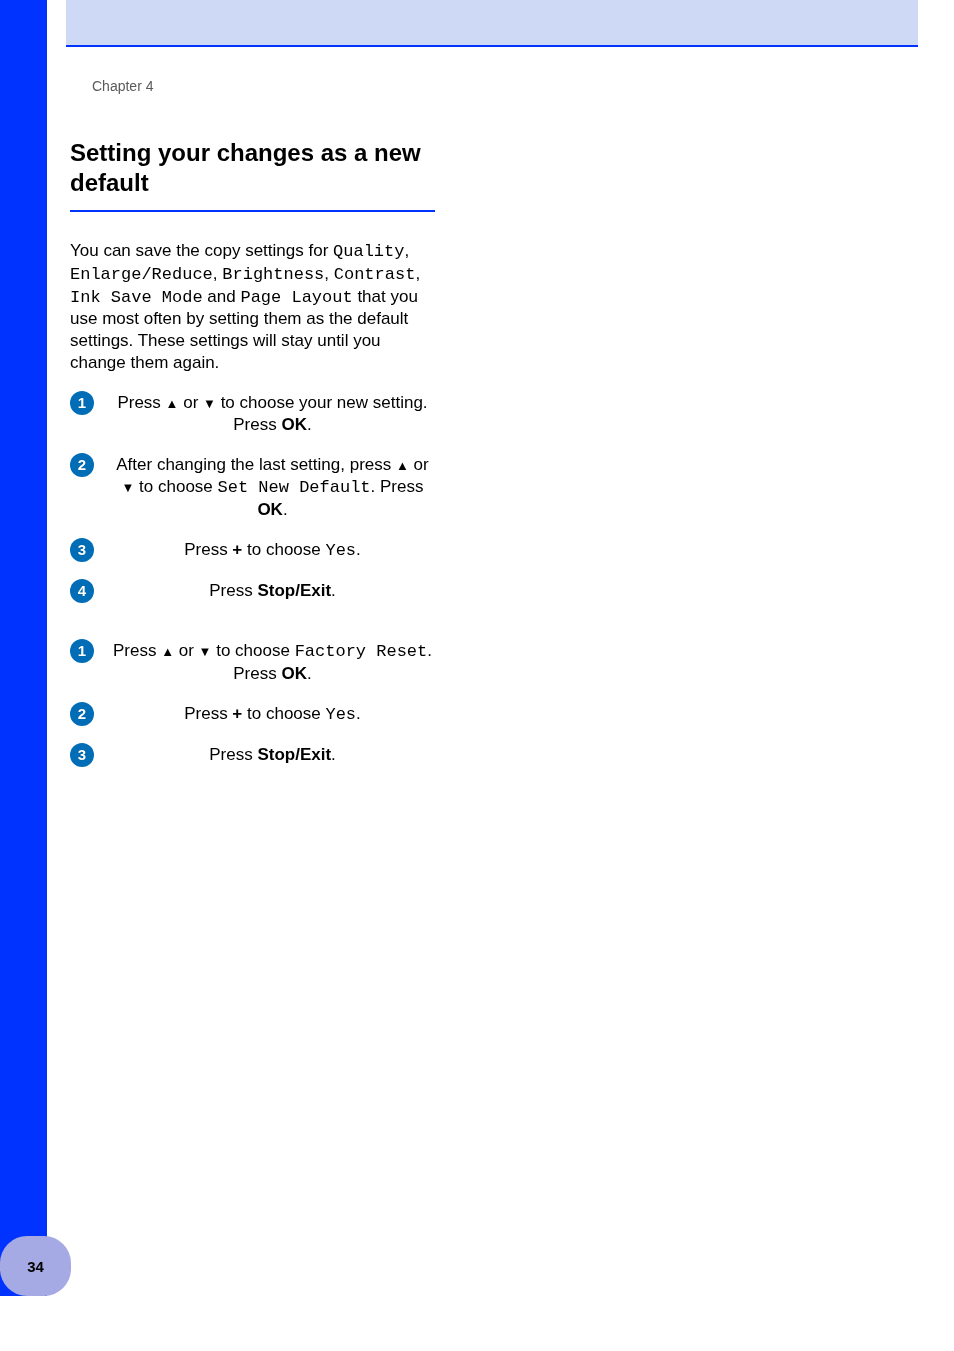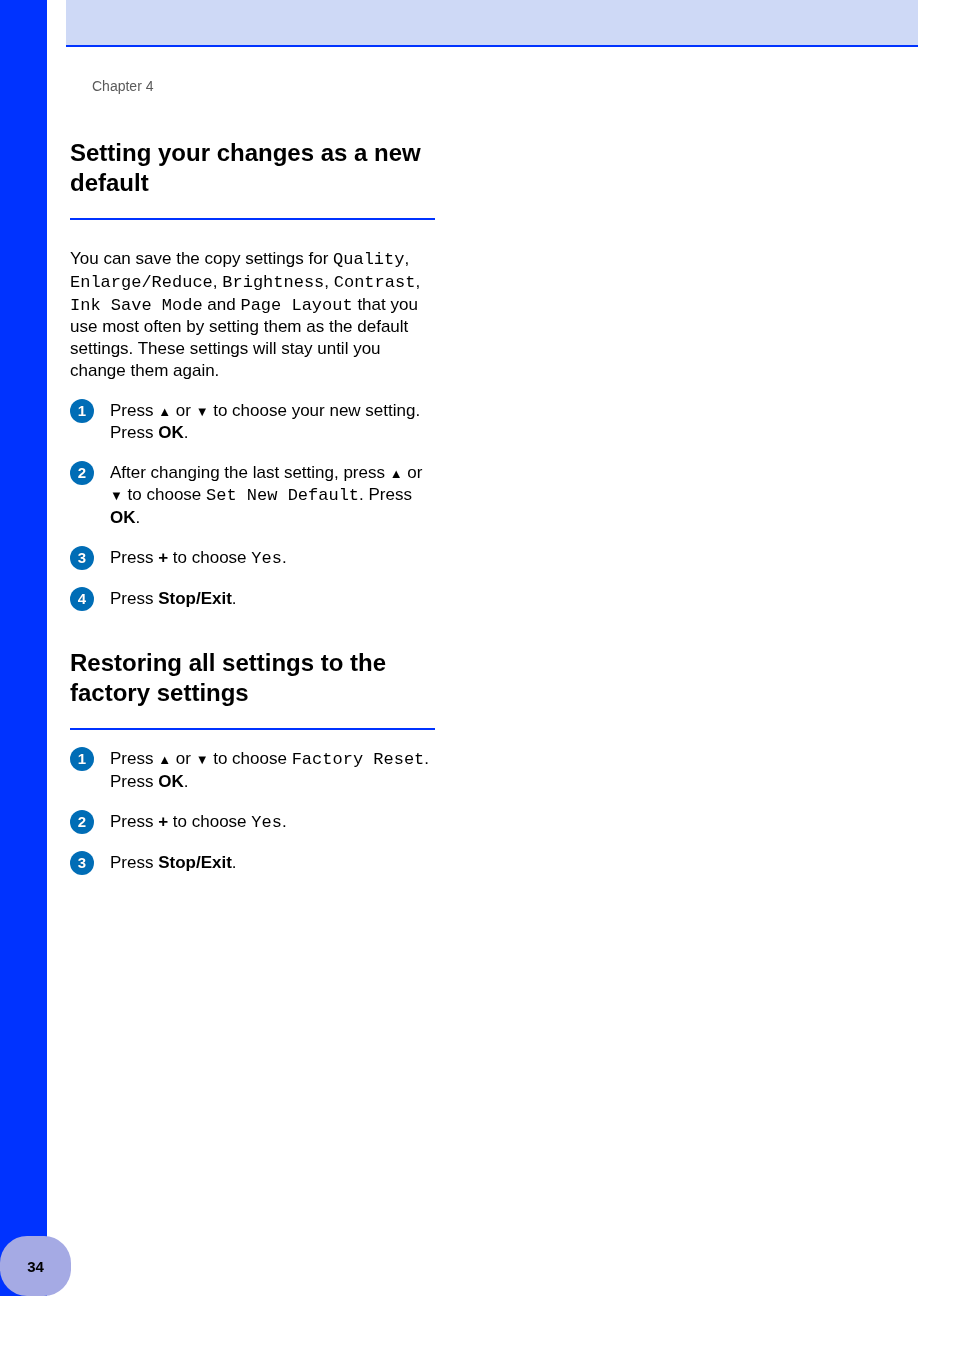--- a/index.html
+++ b/index.html
@@ -55,21 +55,21 @@
     left: 70px;
     top: 138px;
     width: 365px;
   }
   h2.section-title {
     font-family: Arial, Helvetica, sans-serif;
     font-weight: bold;
     font-size: 24px;
     margin: 0 0 4px 0;
     line-height: 1.25;
-    padding-bottom: 20px;
+    padding-bottom: 12px;
     border-bottom: 2px solid #0033ff;
   }
   .intro {
     margin-top: 28px;
     font-size: 17px;
     line-height: 1.28;
   }
   .mono {
     font-family: "Courier New", Courier, monospace;
     font-size: 17px;
@@ -80,20 +80,21 @@
     margin: 18px 0 0 0;
     counter-reset: step;
   }
   .steps > li {
     position: relative;
     padding-left: 40px;
     margin-bottom: 18px;
     font-size: 17px;
     line-height: 1.3;
     counter-increment: step;
+    text-align: center;
   }
   .steps > li::before {
     content: counter(step);
     position: absolute;
     left: 0;
     top: -1px;
     width: 24px;
     height: 24px;
     background: #006db6;
     color: #fff;
@@ -139,21 +140,20 @@
     </li>
     <li>
       <span>Press </span><span class="bold">+</span><span> to choose </span><span class="mono">Yes</span><span>.</span>
     </li>
     <li>
       <span>Press </span><span class="bold">Stop/Exit</span><span>.</span>
     </li>
   </ol>
 
   <div class="section2">
-    <h2 class="section-title">Restoring all settings to the factory settings</h2>
 
 
     <ol class="steps">
       <li>
         <span>Press </span><span class="arrow">▲</span><span> or </span><span class="arrow">▼</span><span> to choose </span><span class="mono">Factory Reset</span><span>.</span><br>
         <span>Press </span><span class="bold">OK</span><span>.</span>
       </li>
       <li>
         <span>Press </span><span class="bold">+</span><span> to choose </span><span class="mono">Yes</span><span>.</span>
       </li>

